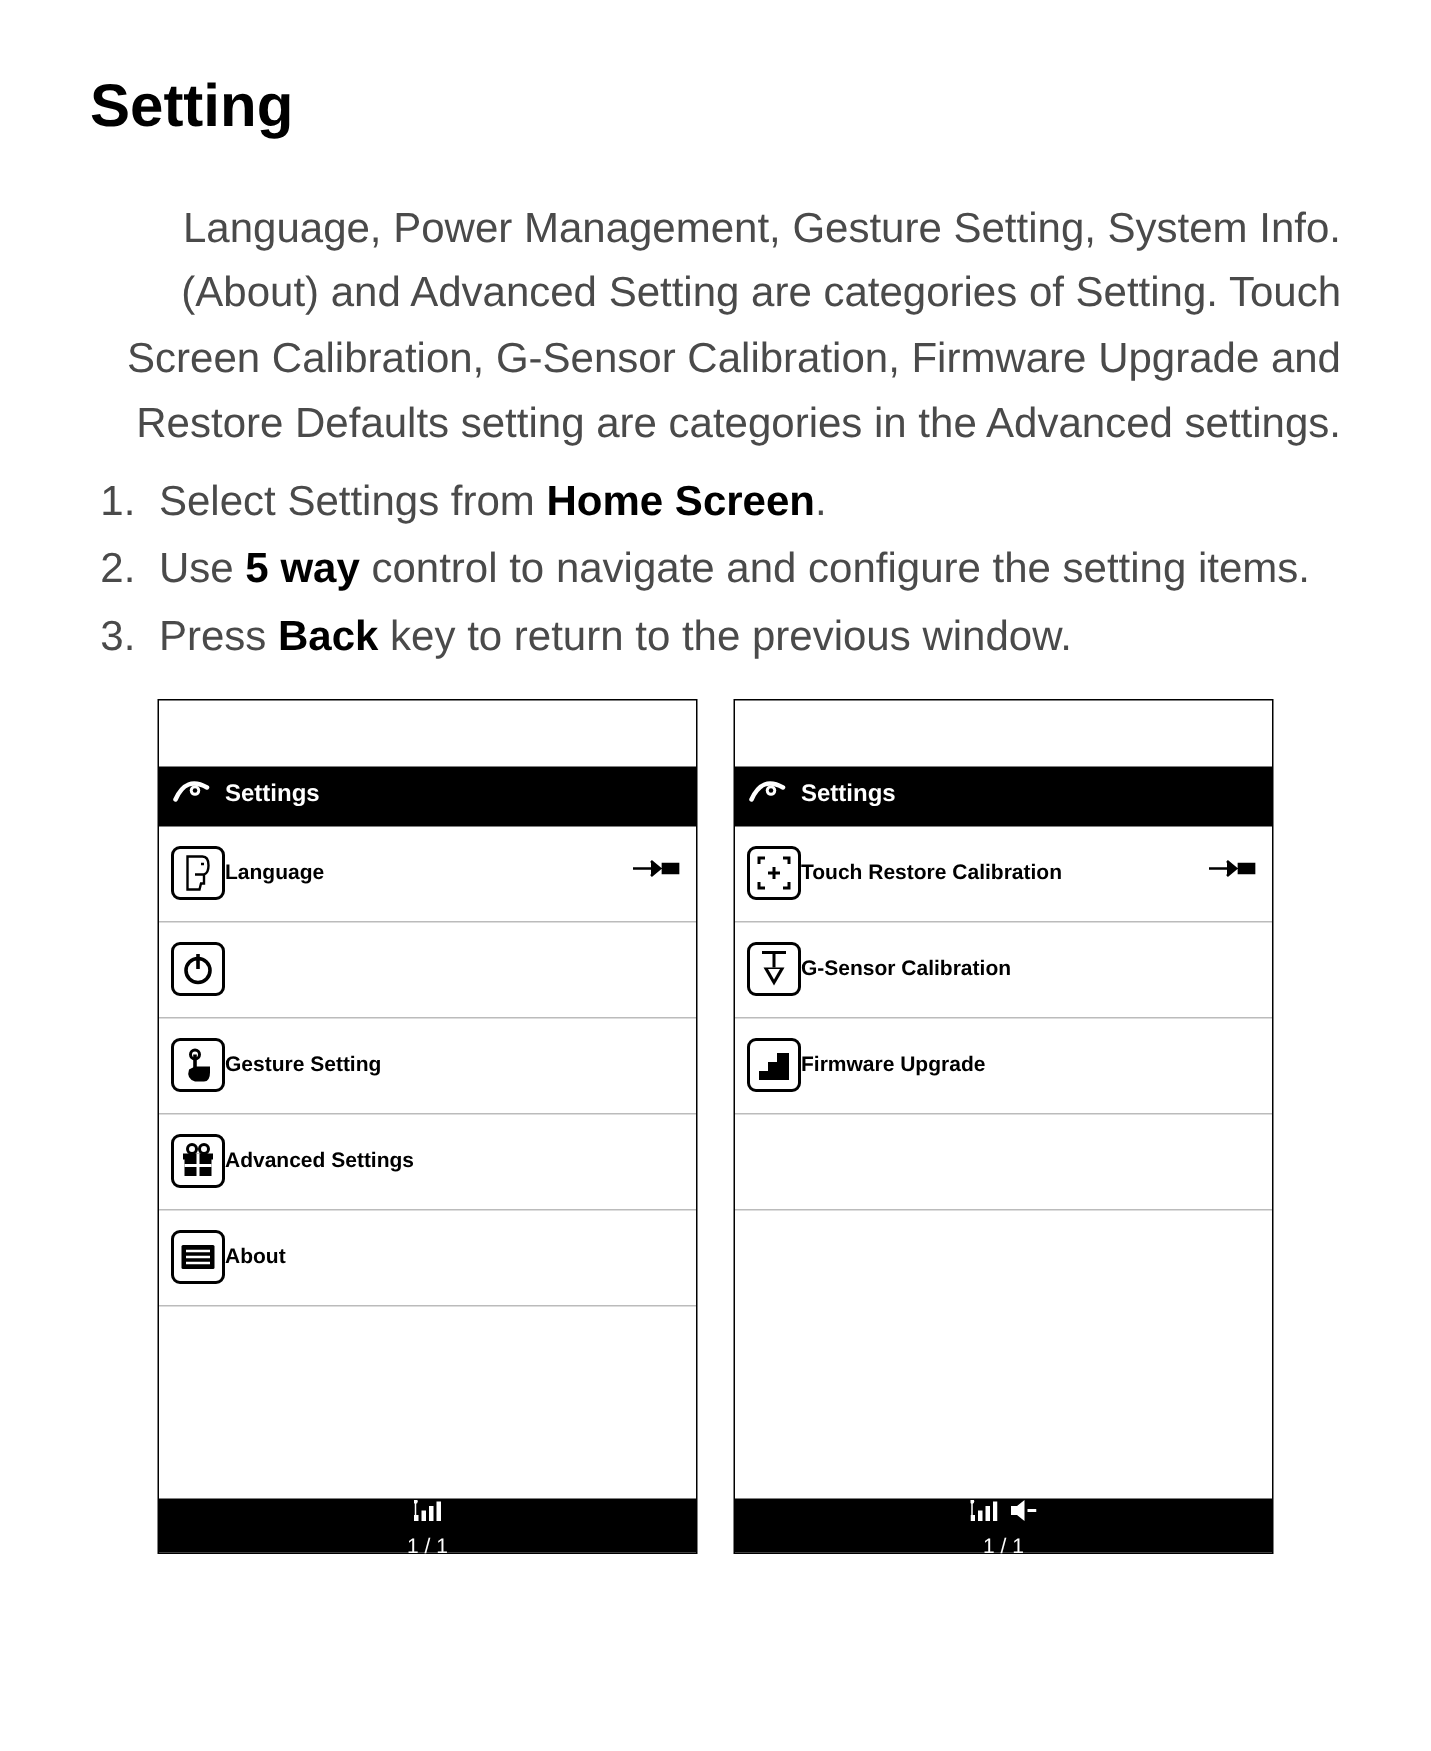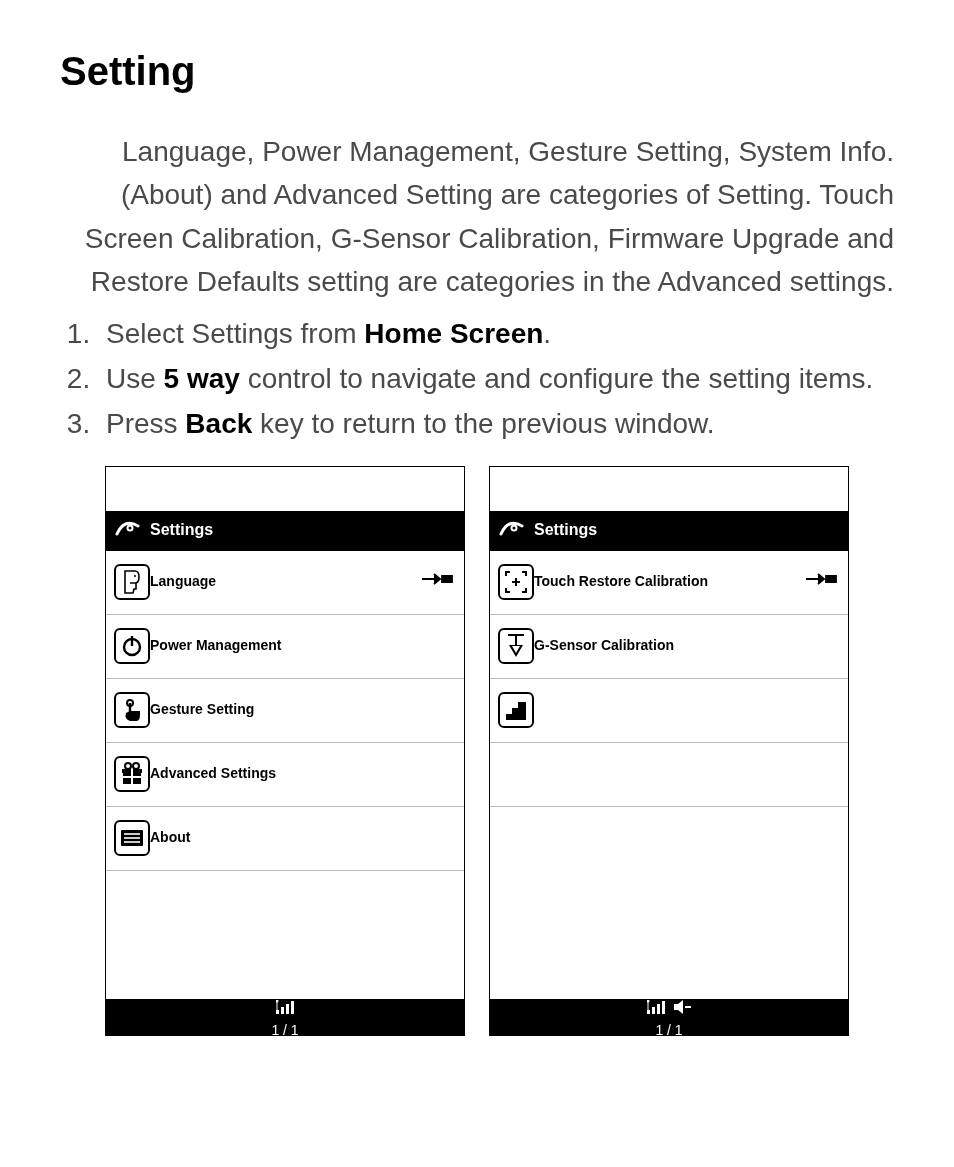--- a/index.html
+++ b/index.html
@@ -138,21 +138,20 @@
             </svg>
         </span>
       </div>
       <div class="row">
         <span class="iconbox">
           <svg width="24" height="24" viewBox="0 0 24 24">
               <circle cx="12" cy="13" r="8" stroke="#000" stroke-width="2.4" fill="none"></circle>
               <line x1="12" y1="2" x2="12" y2="12" stroke="#000" stroke-width="2.4"></line>
             </svg>
         </span>
-        <span class="label">Power Management</span>
       </div>
       <div class="row">
         <span class="iconbox">
           <svg width="24" height="26" viewBox="0 0 24 26">
               <circle cx="10" cy="6" r="3" stroke="#000" stroke-width="2" fill="none"></circle>
               <line x1="10" y1="6" x2="10" y2="16" stroke="#000" stroke-width="2.4"></line>
               <path d="M6 16 q-2 6 4 8 h6 q4 0 4 -6 v-4 h-10" fill="#000"></path>
             </svg>
         </span>
         <span class="label">Gesture Setting</span>
@@ -248,20 +247,21 @@
             </svg>
         </span>
         <span class="label">G-Sensor Calibration</span>
       </div>
       <div class="row">
         <span class="iconbox">
           <svg width="24" height="24" viewBox="0 0 24 24">
               <path d="M2 22 v-6 h6 v-6 h6 v-6 h8 v18 z" fill="#000"></path>
             </svg>
         </span>
+        <span class="label">Firmware Upgrade</span>
       </div>
       <div class="row" style="border-bottom:1px solid #bbb;"></div>
       <div class="empty"></div>
     </div>
     <div class="statusbar">
       <div class="status-left">
         <span>
           <svg width="18" height="14" viewBox="0 0 18 14">
               <rect x="0" y="10" width="3" height="4" fill="#fff"></rect>
               <rect x="5" y="7" width="3" height="7" fill="#fff"></rect>

